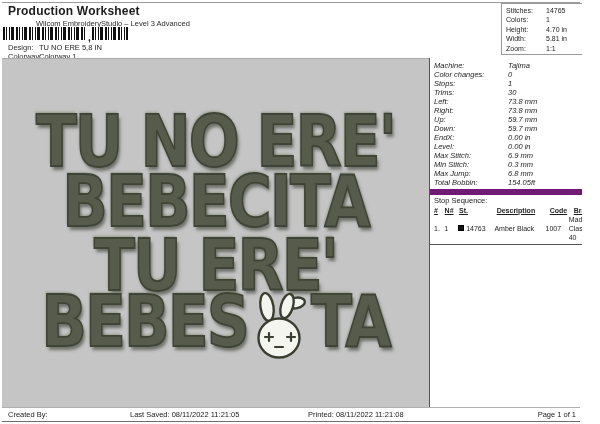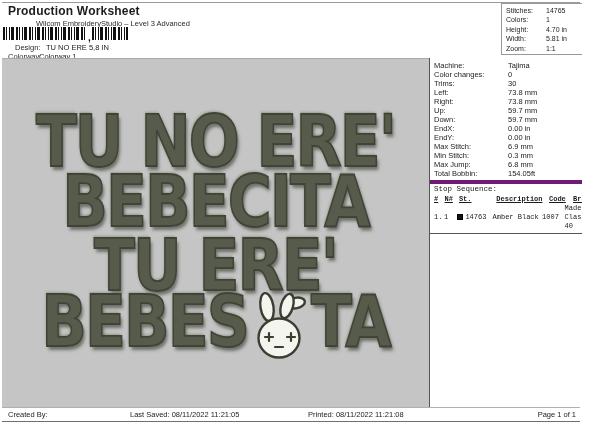--- a/index.html
+++ b/index.html
@@ -12,21 +12,21 @@
 
   
   .title{position:absolute;left:8px;top:4px;font-size:12px;font-weight:bold;letter-spacing:.2px;}
   .subtitle{position:absolute;left:8px;top:19px;font-size:7.5px;color:#2a2a2a;margin-left:28px;}
   .barcode{position:absolute;left:3px;top:27px;height:13px;display:flex;align-items:flex-end;}
   .bars{height:13px;background:repeating-linear-gradient(90deg,#101010 0 2px,#fff 2px 3px,#101010 3px 4px,#fff 4px 6px,#101010 6px 7px,#fff 7px 8px,#101010 8px 11px,#fff 11px 13px);}
   .b1{width:84px}.b2{width:36px}
   .bc-comma{font-weight:bold;font-size:10px;line-height:5px;margin:0 1px;}
   .hrow{position:absolute;font-size:7.5px;display:flex;}
   .hrow .hl{width:31px;color:#2a2a2a;}
-  .hrow-design{left:8px;top:43px;margin-left:7px;}
+  .hrow-design{left:8px;top:43px;}
   .hrow-colorway{left:8px;top:52px;}
 
   
   .sumbox{position:absolute;left:501px;top:3px;width:96px;height:52px;border:1px solid #999;
           box-sizing:border-box;padding:2px 0 0 4px;}
   .srow{display:flex;font-size:7px;line-height:9.4px;}
   .srow .sl{width:40px;}
 
   
   .canvas{position:absolute;left:2px;top:58px;width:427px;height:349px;border-top:1px solid #ababab;box-sizing:border-box;}
@@ -34,24 +34,24 @@
   .puffy{display:inline-block;font-family:"DejaVu Sans",sans-serif;font-weight:bold;font-size:60px;
          letter-spacing:-2px;transform:scaleY(1.2);transform-origin:center top;
          -webkit-text-stroke:1.5px #3f4436;
          text-shadow:2px 3px 3px rgba(38,42,30,.55),-1px -2px 2px rgba(130,136,114,.65);}
   .dline4{display:flex;justify-content:center;align-items:flex-start;}
   .bunny{margin:12px 1px 0 2px;}
 
   
   .panel{position:absolute;left:429px;top:58px;width:169px;height:349px;box-sizing:border-box;
          border-left:1px solid #555;border-right:1px solid #999;background:#fff;}
-  .mrows{padding:3px 0 2px 4px;}
+  .mrows{padding:3px 0 2px 4px;font-style:italic;}
   .mrow{display:flex;font-size:7.5px;line-height:9px;}
   .mrow .ml{width:74px;}
-  .sseq{border-top:4px solid #701a75;border-bottom:1px solid #555;padding:1px 3px 2px 4px;font-family:Liberation Mono, monospace;}
+  .sseq{border-top:6px solid #701a75;border-bottom:1px solid #555;padding:1px 3px 2px 4px;}
   .sseq-title{font-size:7.5px;line-height:9.5px;}
   .strow{display:flex;font-size:7px;line-height:9px;align-items:center;}
   .sthead{font-weight:bold;}
   .sthead span{text-decoration:underline;}
   .scol-num{width:11px}.scol-n{width:15px}.scol-st{width:39px;display:flex;align-items:center;}
   .scol-desc{width:55px}.scol-code{width:25px}.scol-brand{flex:1}
   .swatch{display:inline-block;width:6px;height:6px;margin-right:2px;border:1px solid #000;box-sizing:border-box;}
 
   
   .foot{position:absolute;top:410px;font-size:7.5px;color:#222;}
@@ -140,20 +140,24 @@
     <div class="mrows">
       <div class="mrow">
           <span class="ml">Machine:</span>
           <span>Tajima</span>
         </div>
       <div class="mrow">
           <span class="ml">Color changes:</span>
           <span>0</span>
         </div>
       <div class="mrow">
+          <span class="ml">Stops:</span>
+          <span>1</span>
+        </div>
+      <div class="mrow">
           <span class="ml">Trims:</span>
           <span>30</span>
         </div>
       <div class="mrow">
           <span class="ml">Left:</span>
           <span>73.8 mm</span>
         </div>
       <div class="mrow">
           <span class="ml">Right:</span>
           <span>73.8 mm</span>
@@ -164,21 +168,21 @@
         </div>
       <div class="mrow">
           <span class="ml">Down:</span>
           <span>59.7 mm</span>
         </div>
       <div class="mrow">
           <span class="ml">EndX:</span>
           <span>0.00 in</span>
         </div>
       <div class="mrow">
-          <span class="ml">EndY:</span>
+          <span class="ml">Level:</span>
           <span>0.00 in</span>
         </div>
       <div class="mrow">
           <span class="ml">Max Stitch:</span>
           <span>6.9 mm</span>
         </div>
       <div class="mrow">
           <span class="ml">Min Stitch:</span>
           <span>0.3 mm</span>
         </div>

